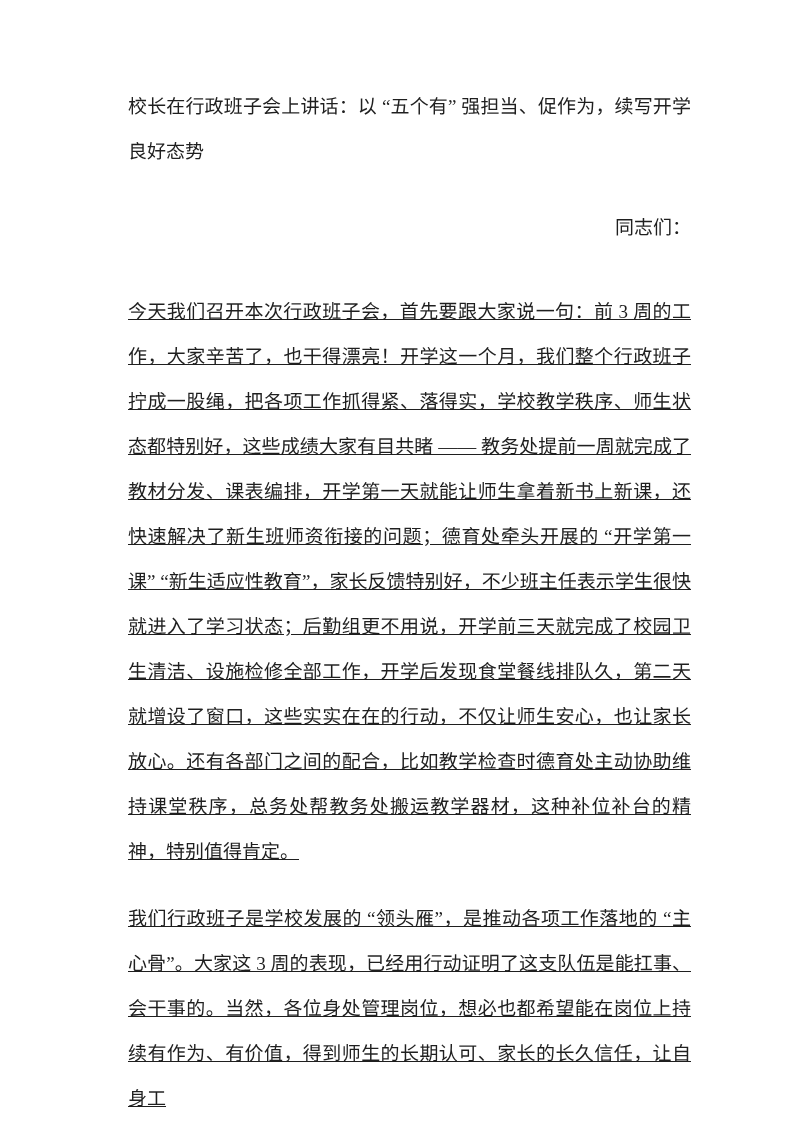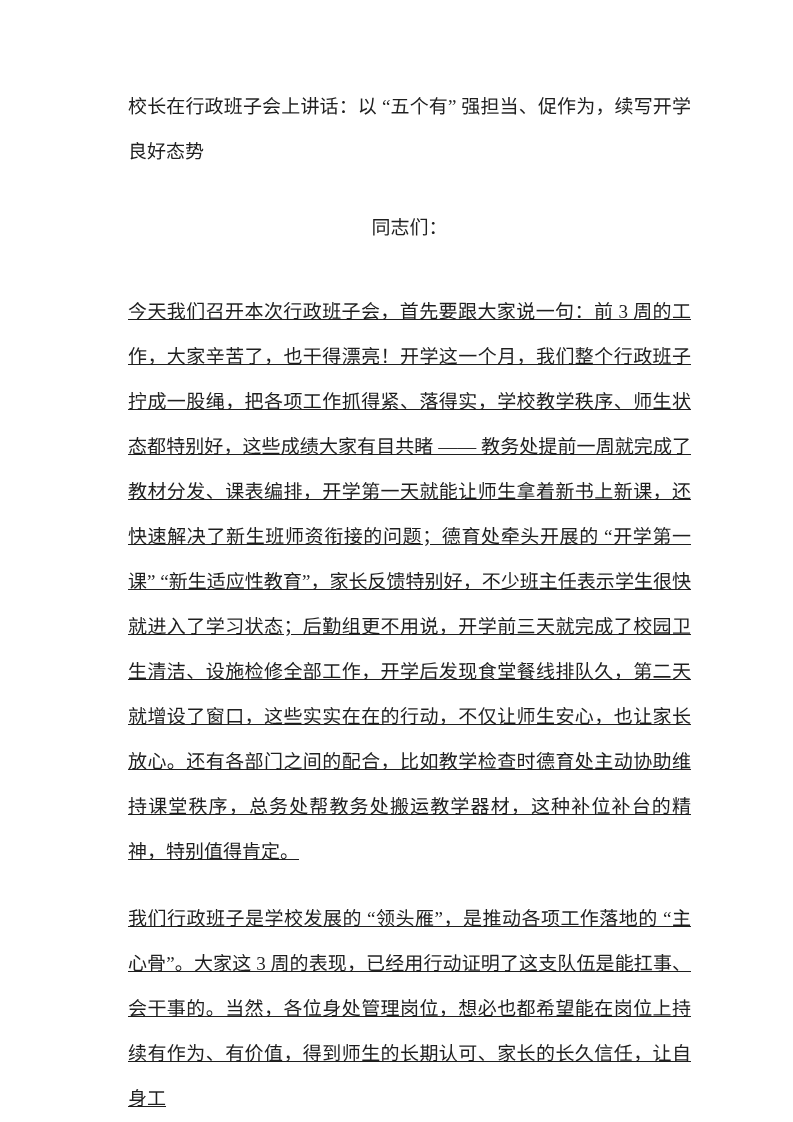--- a/index.html
+++ b/index.html
@@ -24,21 +24,21 @@
   .doc-title {
     font-size: 19px;
     font-weight: normal;
     margin: 0 0 31px 0;
     text-align: justify;
     word-break: normal;
     overflow-wrap: break-word;
   }
   .greeting {
     margin: 0 0 39px 0;
-    text-align: center;
+    text-align: right;
   }
   .para {
     margin: 0 0 22px 0;
     text-align: justify;
     text-justify: inter-ideograph;
     word-break: normal;
     overflow-wrap: break-word;
     text-decoration: underline;
   }
   .para:last-child {

